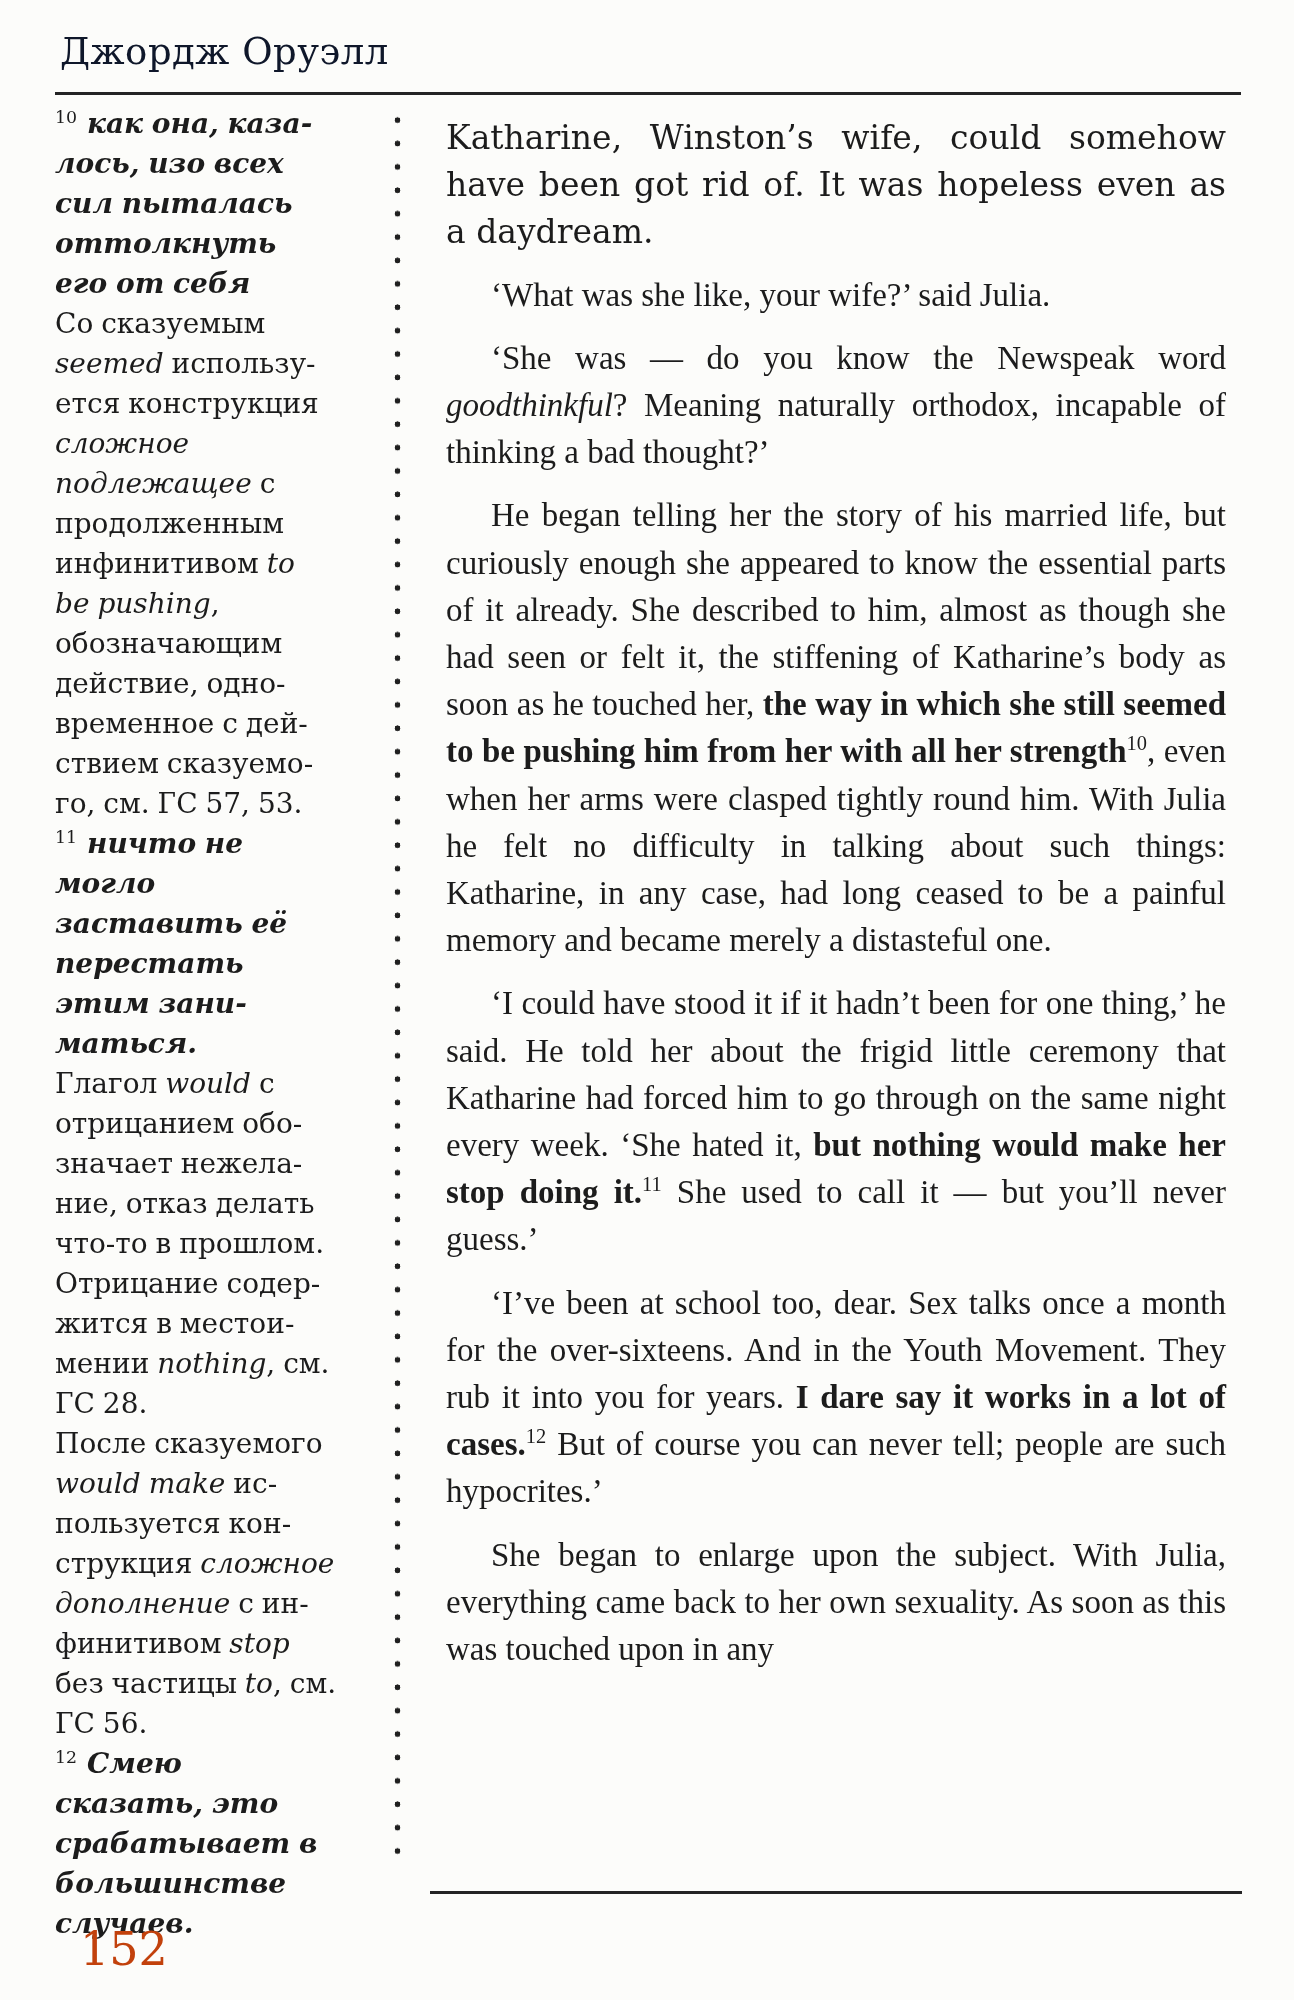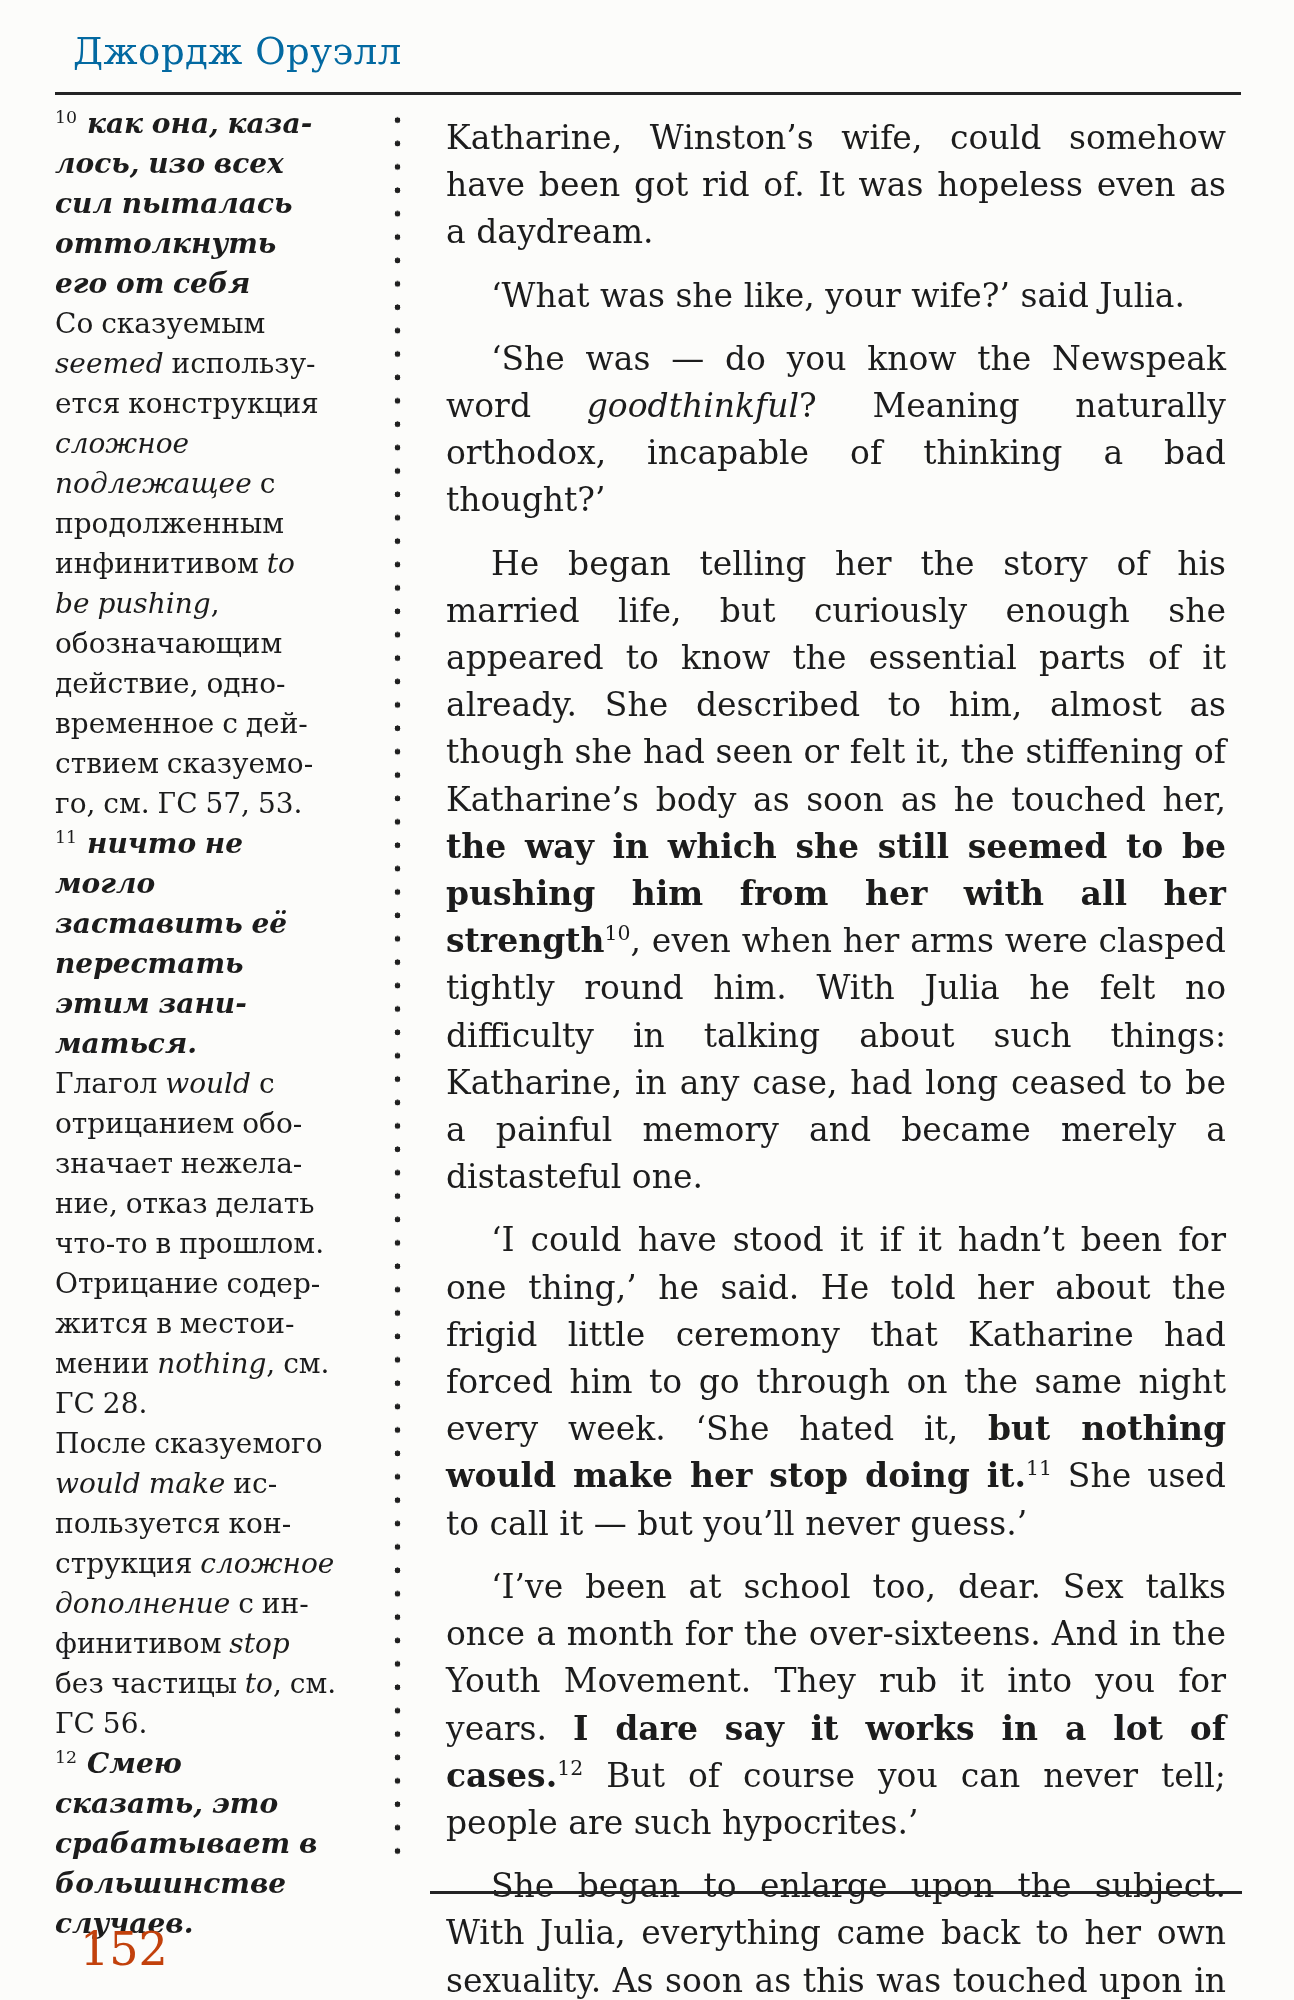--- a/index.html
+++ b/index.html
@@ -7,22 +7,22 @@
     width:1294px;height:2000px;
     background:#f6f6f4;
     font-family:"DejaVu Serif","Liberation Serif",serif;
     color:#1c1c1c;
   }
   .page{
     position:relative;width:1294px;height:2000px;
     background:#fcfcfa;overflow:hidden;
   }
   .running-head{
-    position:absolute;left:73px;top:30px;width:1186px;
-    font-size:37px;line-height:1.2;letter-spacing:0.5px;color:#0369a1;
+    position:absolute;left:60px;top:30px;width:1186px;
+    font-size:37px;line-height:1.2;letter-spacing:0.5px;color:#0f172a;
   }
   .head-rule{
     position:absolute;left:55px;top:92px;width:1186px;height:3px;
     background:#242424;
   }
   .margin-col{
     position:absolute;left:55px;top:104px;width:282px;
     font-size:28px;line-height:40px;
     hyphens:manual;-webkit-hyphens:manual;
     word-spacing:-1px;
@@ -35,21 +35,21 @@
     background-size:9px 23.4px;
     background-repeat:repeat-y;
   }
   .body-col{
     position:absolute;left:430px;top:98px;width:812px;
     font-size:33px;line-height:47.2px;
     text-align:justify;
     hyphens:manual;-webkit-hyphens:manual;
   }
   .para{margin:16px;}
-  .para.indent{text-indent:45px;}
+  .para.indent{text-indent:45px;font-family:Liberation Serif, serif;}
   .it{font-style:italic;}
   .bd{font-weight:bold;}
   .fn-ref{font-size:0.62em;line-height:0;}
   .foot-rule{
     position:absolute;left:430px;top:1891px;width:812px;height:3px;
     background:#242424;
   }
   .page-number{
     position:absolute;left:80px;top:1924px;
     font-size:46px;line-height:1.1;color:#c2410c;

